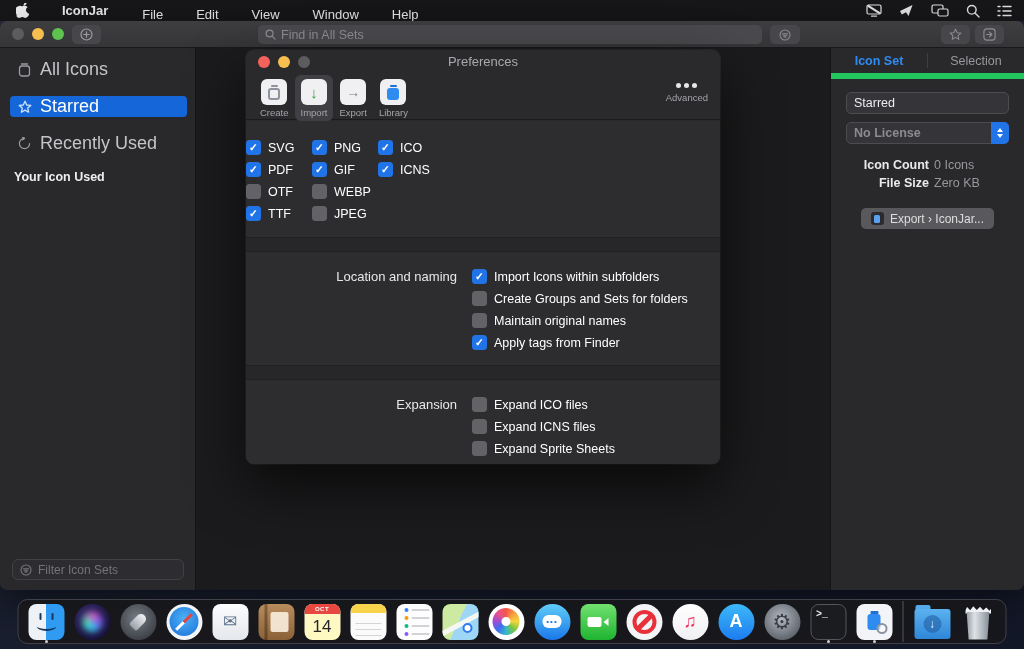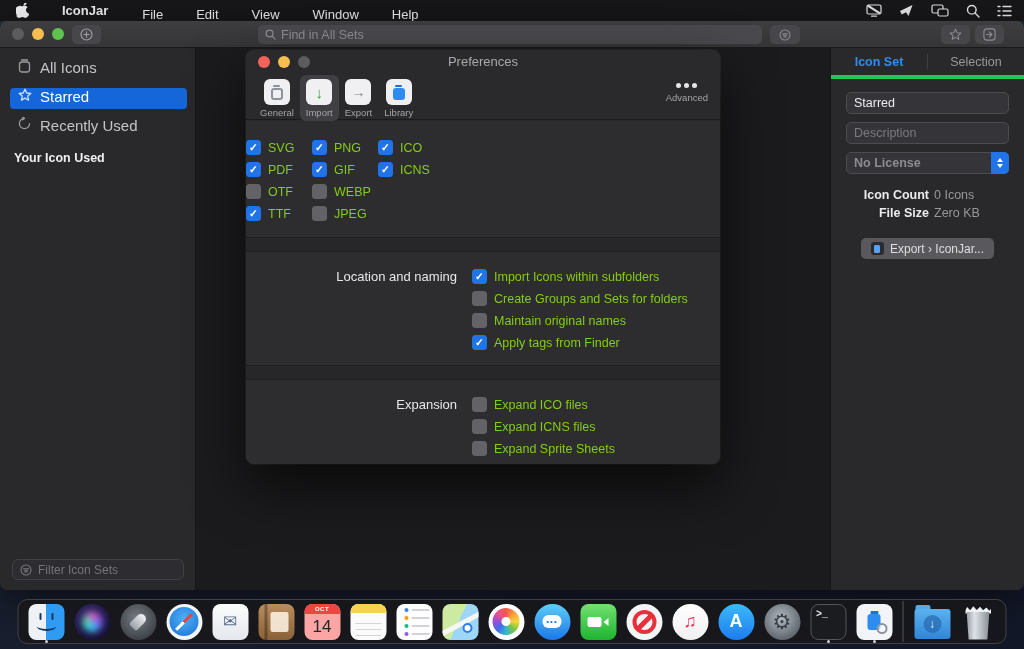--- a/index.html
+++ b/index.html
@@ -33,36 +33,36 @@
   .btn-add{left:72px;width:29px;}
   .searchfield{position:absolute;left:258px;top:4px;width:504px;height:19px;background:#4a4a4e;border-radius:5px;display:flex;align-items:center;padding:0 7px;gap:5px;}
   .searchfield input{flex:1;background:transparent;border:none;outline:none;color:#c6c6ca;font-size:12.5px;font-family:inherit;}
   .searchfield input::placeholder{color:#8e8e93;}
   .btn-filter{left:770px;width:30px;}
   .btn-star{left:941px;width:29px;}
   .btn-forward{left:975px;width:29px;}
 
   
   .sidebar{position:absolute;top:27px;left:0;bottom:0;width:196px;background:#29292c;border-right:1px solid #151517;border-radius:0 0 0 7px;}
-  .side-item{height:21px;margin:1px 8px 8px 10px;display:flex;gap:8px;padding-left:7px;border-radius:4px;font-size:15px;color:#c4c4c8;}
+  .side-item{height:21px;margin:1px 8px 16px 10px;display:flex;align-items:center;gap:8px;padding-left:7px;border-radius:4px;font-size:18px;color:#c4c4c8;}
   .side-item:first-child{margin-top:11px;}
   .side-item .ic{width:15px;display:flex;justify-content:center;color:#9a9aa0;}
   .side-item.selected{background:#1566d8;color:#ffffff;}
   .side-item.selected .ic{color:#cfe2ff;}
   .side-header{margin:13px 0 0 14px;font-size:12.5px;font-weight:bold;color:#efeff1;}
   .filterfield{position:absolute;left:12px;bottom:10px;width:172px;height:21px;border:1px solid #414145;border-radius:6px;background:#2d2d31;display:flex;align-items:center;gap:6px;padding:0 7px;color:#77777c;}
   .filterfield input{flex:1;background:transparent;border:none;outline:none;color:#b8b8bc;font-size:12px;font-family:inherit;}
   .filterfield input::placeholder{color:#737378;}
 
   
   .canvas{position:absolute;top:27px;left:196px;right:194px;bottom:0;background:#1b1b1d;}
 
   
   .inspector{position:absolute;top:27px;right:0;bottom:0;width:194px;background:#29292c;border-left:1px solid #151517;border-radius:0 0 7px 0;}
-  .insp-tabs{height:31px;display:flex;align-items:center;border-bottom:4px solid #22c55e;font-size:12.5px;}
+  .insp-tabs{height:31px;display:flex;align-items:center;border-bottom:6px solid #22c55e;font-size:12.5px;}
   .insp-tab{flex:1;text-align:center;color:#98989c;}
   .insp-tab.selected{color:#2e8cf0;font-weight:bold;}
   .insp-div{width:1px;height:15px;background:#3e3e43;}
   .insp-fields{padding:13px 15px 0;}
   .fld{width:100%;height:22px;background:#353539;border:1px solid #4b4b50;border-radius:5px;color:#ececf0;font-size:12.5px;font-family:inherit;padding:0 7px;margin-bottom:8px;outline:none;display:block;}
   .fld::placeholder{color:#79797e;}
   .selectbox{position:relative;width:100%;height:22px;background:#353539;border:1px solid #4b4b50;border-radius:5px;margin-bottom:8px;}
   .selectbox .sel-text{line-height:20px;padding:0 7px;font-size:12.5px;color:#8b8b90;font-weight:bold;}
   .stepper{position:absolute;right:-1px;top:-1px;bottom:-1px;width:18px;background:#2173e8;border-radius:0 5px 5px 0;display:flex;flex-direction:column;align-items:center;justify-content:center;gap:2px;}
   .tri-up{width:0;height:0;border-left:3.5px solid transparent;border-right:3.5px solid transparent;border-bottom:4.5px solid #fff;}
@@ -104,21 +104,21 @@
   .sec3{padding:17px 0 18px;border-radius:0 0 8px 8px;}
   .sec-gap{height:15px;background:#27272a;border-top:1px solid #202023;border-bottom:1px solid #202023;}
   .sec-label{width:226px;text-align:right;padding-right:15px;font-size:13px;color:#e7e7ea;line-height:15px;flex:none;}
   .sec-body{flex:1;display:flex;}
   .opt-col{display:flex;flex-direction:column;gap:7px;width:66px;}
   .opt-col.wide{width:auto;}
   .cbrow{display:flex;align-items:center;height:15px;}
   .cb{width:15px;height:15px;border-radius:3.5px;background:#626267;flex:none;display:flex;align-items:center;justify-content:center;}
   .cb.on{background:#2173e8;}
   .cb.on::after{content:"✓";color:#fff;font-size:10.5px;font-weight:bold;line-height:1;}
-  .cbl{margin-left:7px;font-size:12.5px;color:#84cc16;white-space:nowrap;}
+  .cbl{margin-left:7px;font-size:12.5px;color:#ffffff;white-space:nowrap;}
 
   
   .dock{position:absolute;bottom:5px;left:50%;transform:translateX(-50%);height:45px;background:rgba(23,23,27,.95);border:1px solid #404046;border-radius:10px;display:flex;align-items:center;padding:0 7px;gap:5px;}
   .di{width:41px;height:41px;position:relative;display:flex;align-items:center;justify-content:center;}
   .run-dot{position:absolute;bottom:-1px;left:50%;transform:translateX(-50%);width:3px;height:3px;border-radius:50%;background:#cfcfd3;}
   .dock-sep{width:1px;height:41px;background:rgba(255,255,255,.28);margin:0 3px;}
   .sq{width:36px;height:36px;border-radius:8px;position:relative;overflow:hidden;display:flex;align-items:center;justify-content:center;}
   .ci{width:36px;height:36px;border-radius:50%;position:relative;display:flex;align-items:center;justify-content:center;}
   
   .finder-bg{background:linear-gradient(90deg,#eef2f6 0 50%,#2f9bf3 50% 100%);}
@@ -136,21 +136,21 @@
   .saf-inner{width:29px;height:29px;border-radius:50%;background:radial-gradient(circle at 50% 40%,#4db1f7,#1a6fd6);display:flex;align-items:center;justify-content:center;}
   .needle{width:3px;height:22px;transform:rotate(45deg);background:linear-gradient(#e8453a 0 50%,#ffffff 50% 100%);}
   
   .mail-bg{background:linear-gradient(#fdfdfe,#e4e7ec);}
   .mail-bg .g{color:#5d7390;font-size:17px;}
   
   .cont-bg{background:linear-gradient(#b98c5d,#8a6137);}
   .cont-spine{position:absolute;left:6px;top:0;bottom:0;width:3px;background:rgba(0,0,0,.3);}
   .cont-card{position:absolute;left:12px;top:8px;right:6px;bottom:8px;background:rgba(255,246,230,.85);border-radius:2px;}
   
-  .cal-bg{background:#fca5a5;flex-direction:column;align-items:stretch;display:flex;}
+  .cal-bg{background:#fef9c3;flex-direction:column;align-items:stretch;display:flex;}
   .cal-top{height:10px;background:#e8483f;color:#fff;font-size:6px;font-weight:bold;text-align:center;line-height:10px;letter-spacing:.5px;}
   .cal-num{flex:1;display:flex;align-items:center;justify-content:center;font-size:17px;color:#26262a;}
   
   .notes-bg{background:#fbfbfc;flex-direction:column;align-items:stretch;display:flex;}
   .notes-top{height:9px;background:#f7d44c;}
   .notes-lines{flex:1;margin:5px 5px 4px;background:repeating-linear-gradient(#fbfbfc 0 5px,#d4d4d9 5px 6px);}
   
   .rem-bg{background:#fdfdfe;flex-direction:column;justify-content:center;gap:4px;display:flex;padding-left:6px;}
   .rem-row{display:flex;align-items:center;gap:3px;}
   .rem-dot{width:4px;height:4px;border-radius:50%;}
@@ -338,21 +338,20 @@
   <div class="canvas"></div>
 
   <div class="inspector">
     <div class="insp-tabs">
       <span class="insp-tab selected">Icon Set</span>
       <span class="insp-div"></span>
       <span class="insp-tab">Selection</span>
     </div>
     <div class="insp-fields">
       <input type="text" class="fld" value="Starred" style="">
-      <input type="text" class="fld" placeholder="Description" style="">
       <div class="selectbox">
         <div class="sel-text">No License</div>
         <div class="stepper">
             <span class="tri-up"></span>
             <span class="tri-down"></span>
           </div>
       </div>
       <div class="stats">
         <div class="stat-row">
           <span class="stat-label">Icon Count</span>
@@ -380,21 +379,21 @@
         <span class="light l-gray"></span>
       </div>
       <div class="prefs-title">Preferences</div>
     </div>
     <div class="prefs-tabbar">
       <div class="ptab">
         <span class="ptab-icon jar-outline">
             <span class="jar-lid"></span>
             <span class="jar-body"></span>
           </span>
-        <span class="ptab-label">General</span>
+        <span class="ptab-label">Create</span>
       </div>
       <div class="ptab selected">
         <span class="ptab-icon">
             <span class="glyph-import">↓</span>
           </span>
         <span class="ptab-label">Import</span>
       </div>
       <div class="ptab">
         <span class="ptab-icon">
             <span class="glyph-export">→</span>

